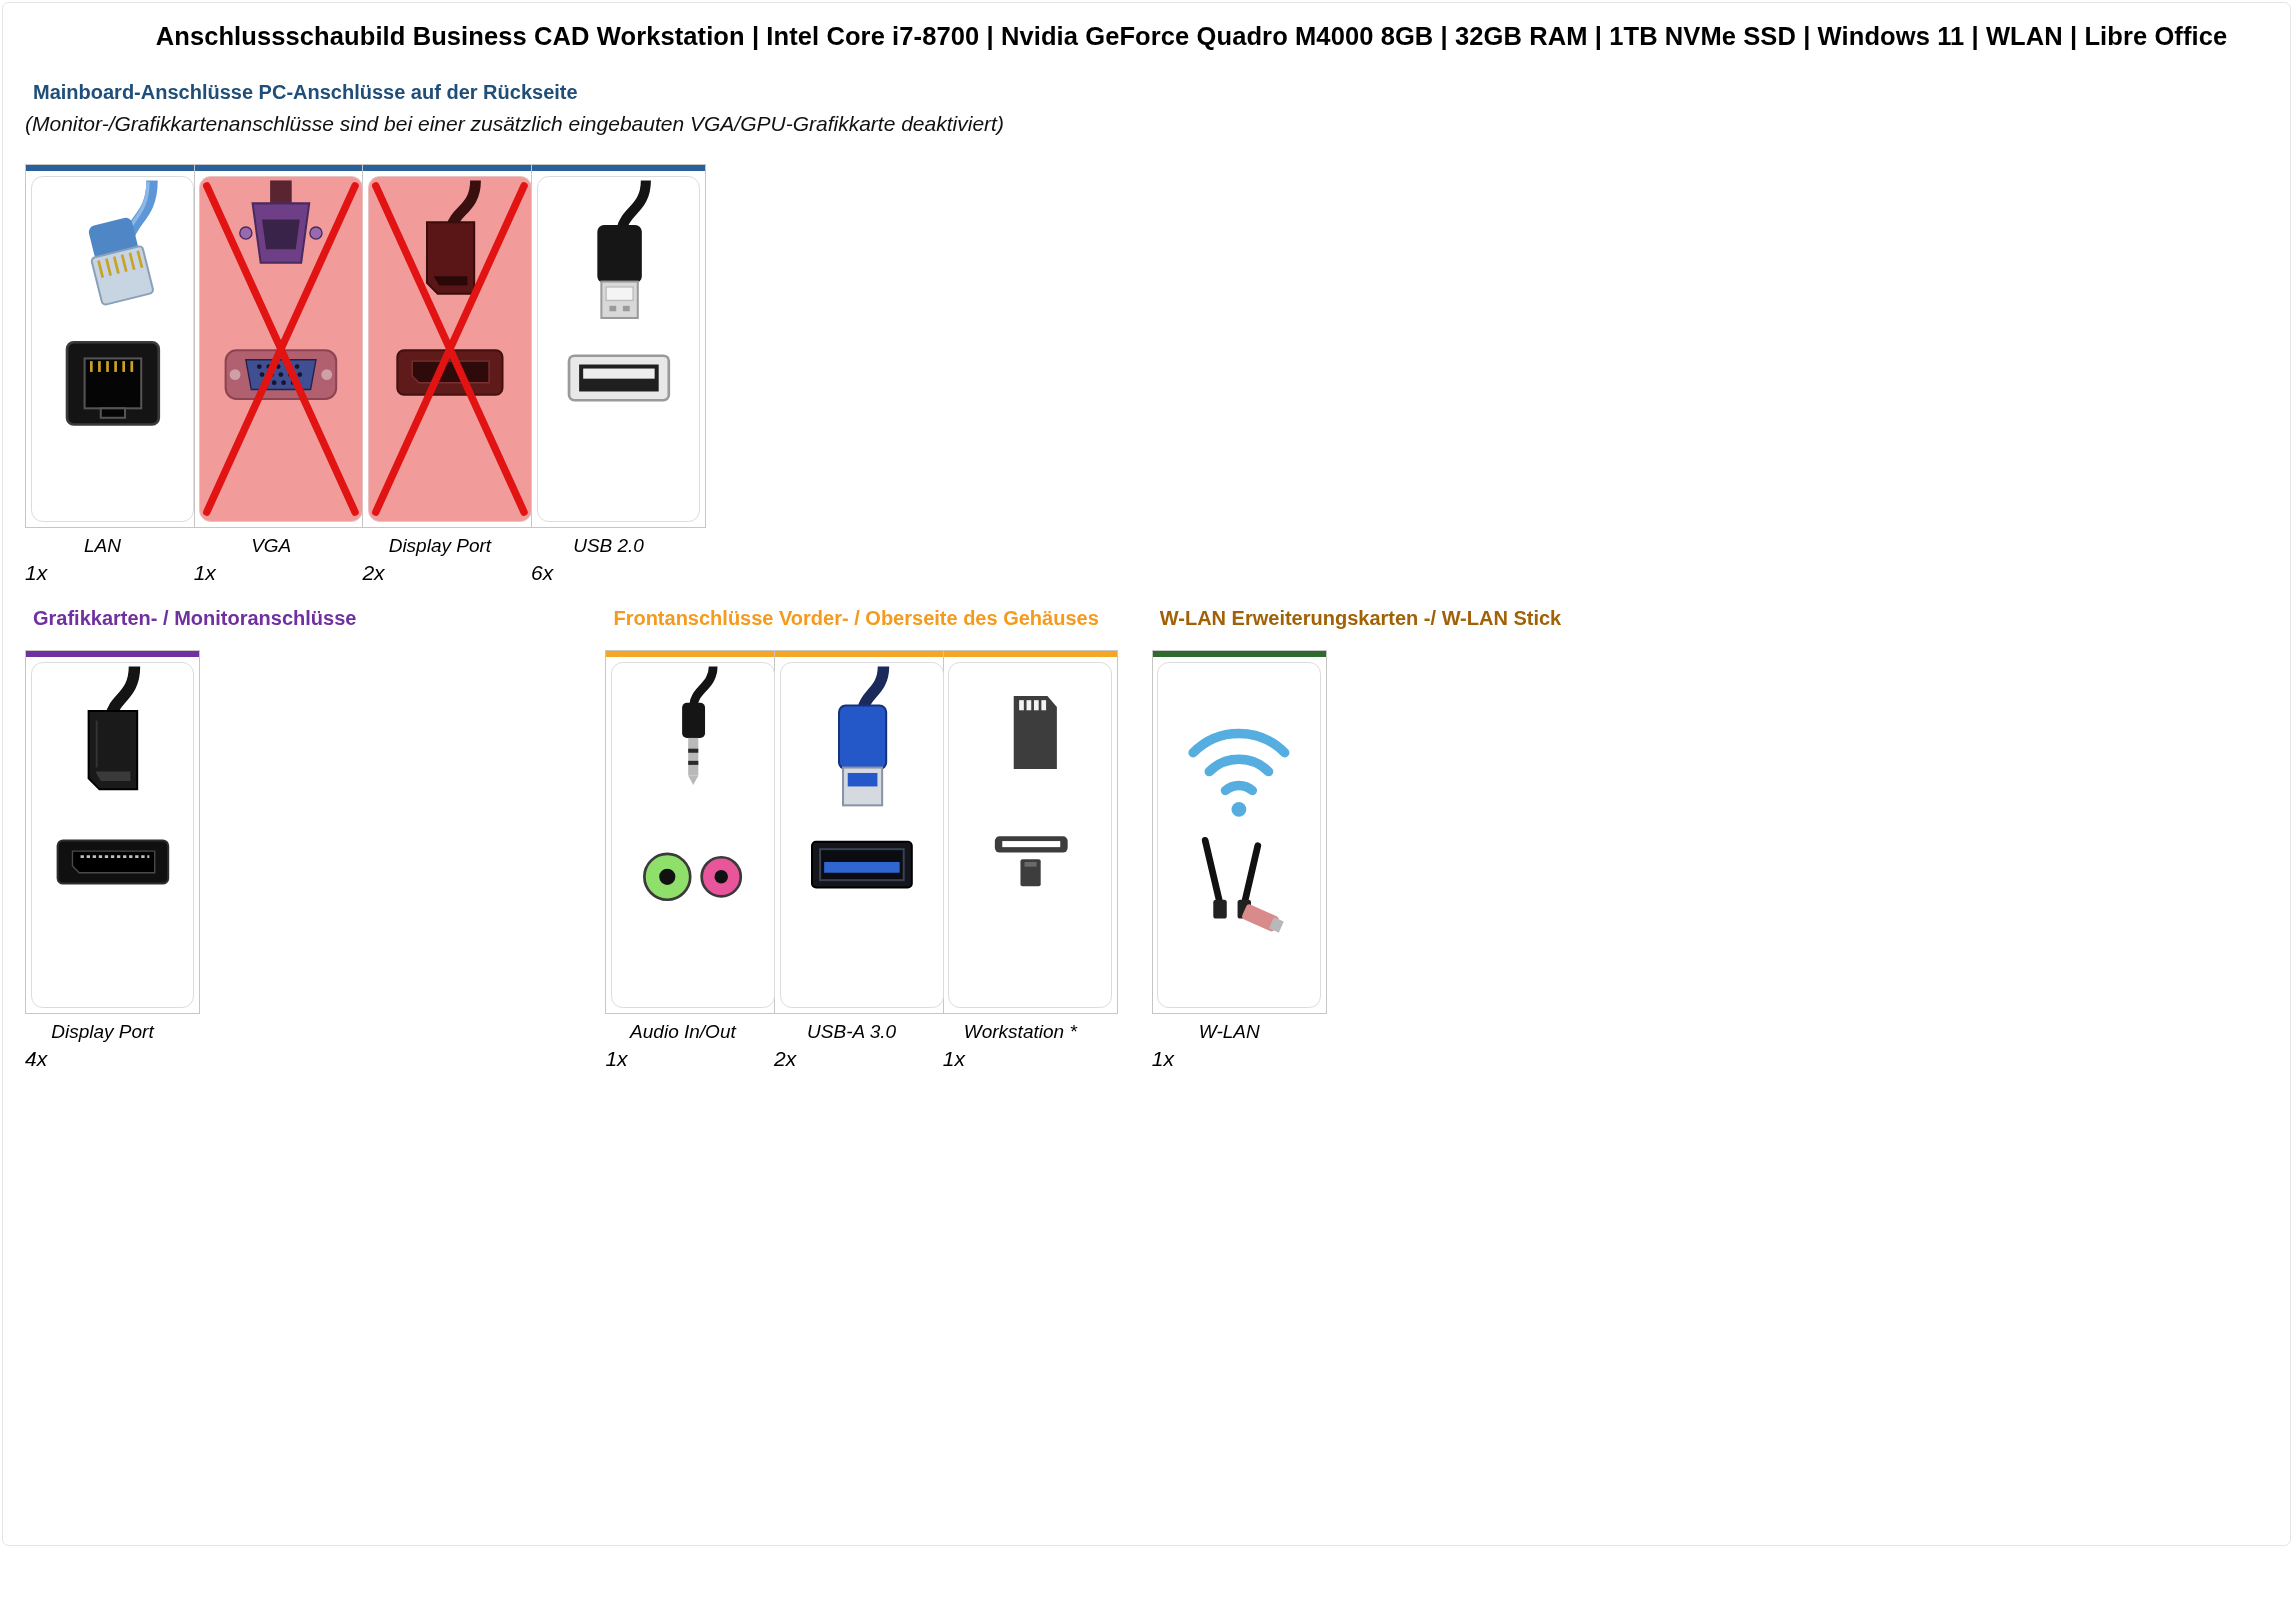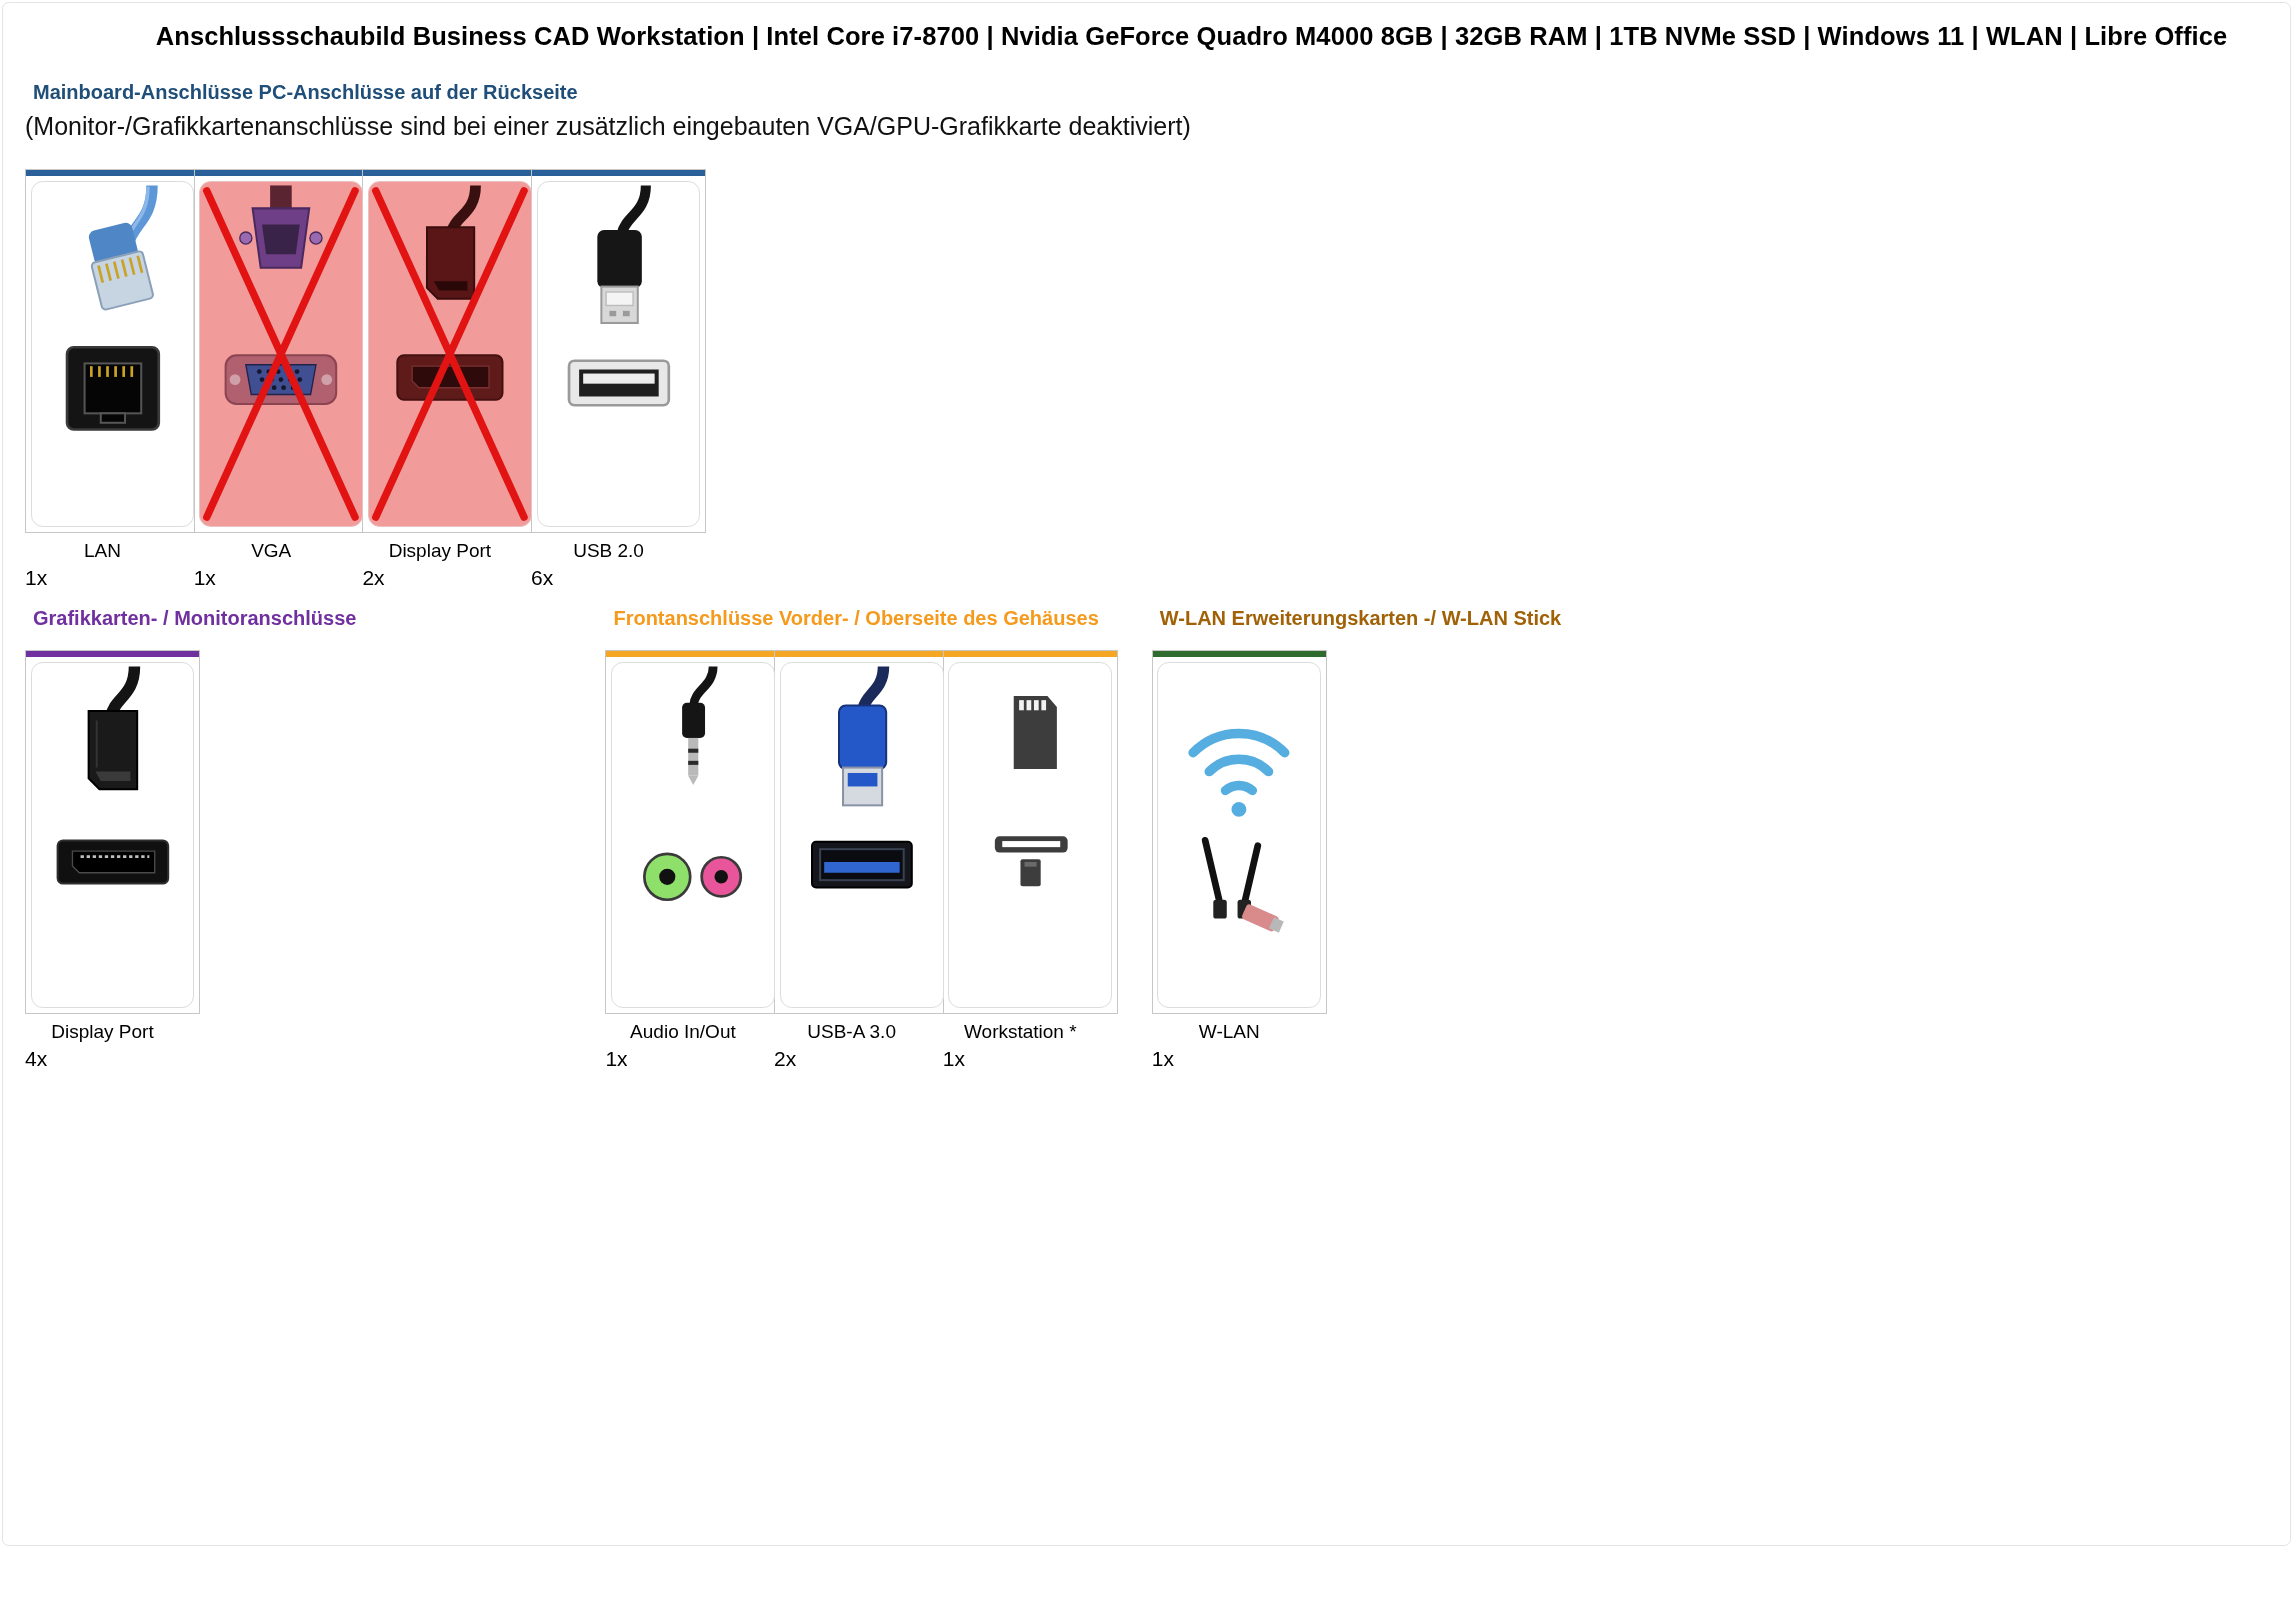--- a/index.html
+++ b/index.html
@@ -4,29 +4,29 @@
 <style>
   html,body{margin:0;padding:0;background:#fff;}
   body{width:2295px;height:1622px;position:relative;font-family:"Liberation Sans",sans-serif;color:#000;overflow:hidden;}
   .frame{position:absolute;left:2px;top:2px;width:2289px;height:1544px;border:1.3px solid #e4e4e4;border-radius:6.5px;box-sizing:border-box;pointer-events:none;}
   .page-title{position:absolute;top:22px;left:0;width:100%;text-align:center;font-size:25.5px;font-weight:bold;letter-spacing:0.1px;padding-left:44px;}
   .sec-heading{font-size:20px;font-weight:bold;margin:8px;}
   .h-blue{color:#1f4e79}
   .h-purple{color:#7030a0}
   .h-orange{color:#f59a1d}
   .h-green{color:#a16207}
-  .sec-sub{font-size:25px;margin:5.2px 0 0 0;color:#111;}
+  .sec-sub{font-size:21px;font-style:italic;margin:5.2px 0 0 0;color:#111;}
   #sec-mainboard{position:absolute;left:25px;top:73px;}
   #sec-mainboard .card-row{margin-top:27.5px;}
   #row2{position:absolute;left:25px;top:599px;display:flex;align-items:flex-start;}
   .sec-graphics{margin-right:241px;}
   .sec-front{margin-right:45px;}
   .card-row{display:flex;gap:13.7px;}
   #row2 .card-row{margin-top:19.6px;}
-  .card-col{width:155px;}
+  .card-col{width:155px;font-style:italic;}
   .card{width:175px;height:364px;background:#fff;border:0.7px solid #c6c6c6;box-sizing:border-box;}
   .card-bar{height:6.5px;width:100%;}
   .bar-blue{background:#2a6099}
   .bar-purple{background:#7030a0}
   .bar-orange{background:#f5a623}
   .bar-green{background:#2f6b2f}
   .card-img{position:relative;margin:4.6px;height:344px;border:0.7px solid #dcdcdc;border-radius:11.8px;overflow:hidden;background:#fff;}
   .card-img.disabled{background:#f19b9b;border-color:#e8c2c2;}
   .card-img svg{width:100%;height:100%;display:block;}
   .card-label{margin-top:7.9px;text-align:center;font-size:19px;}

